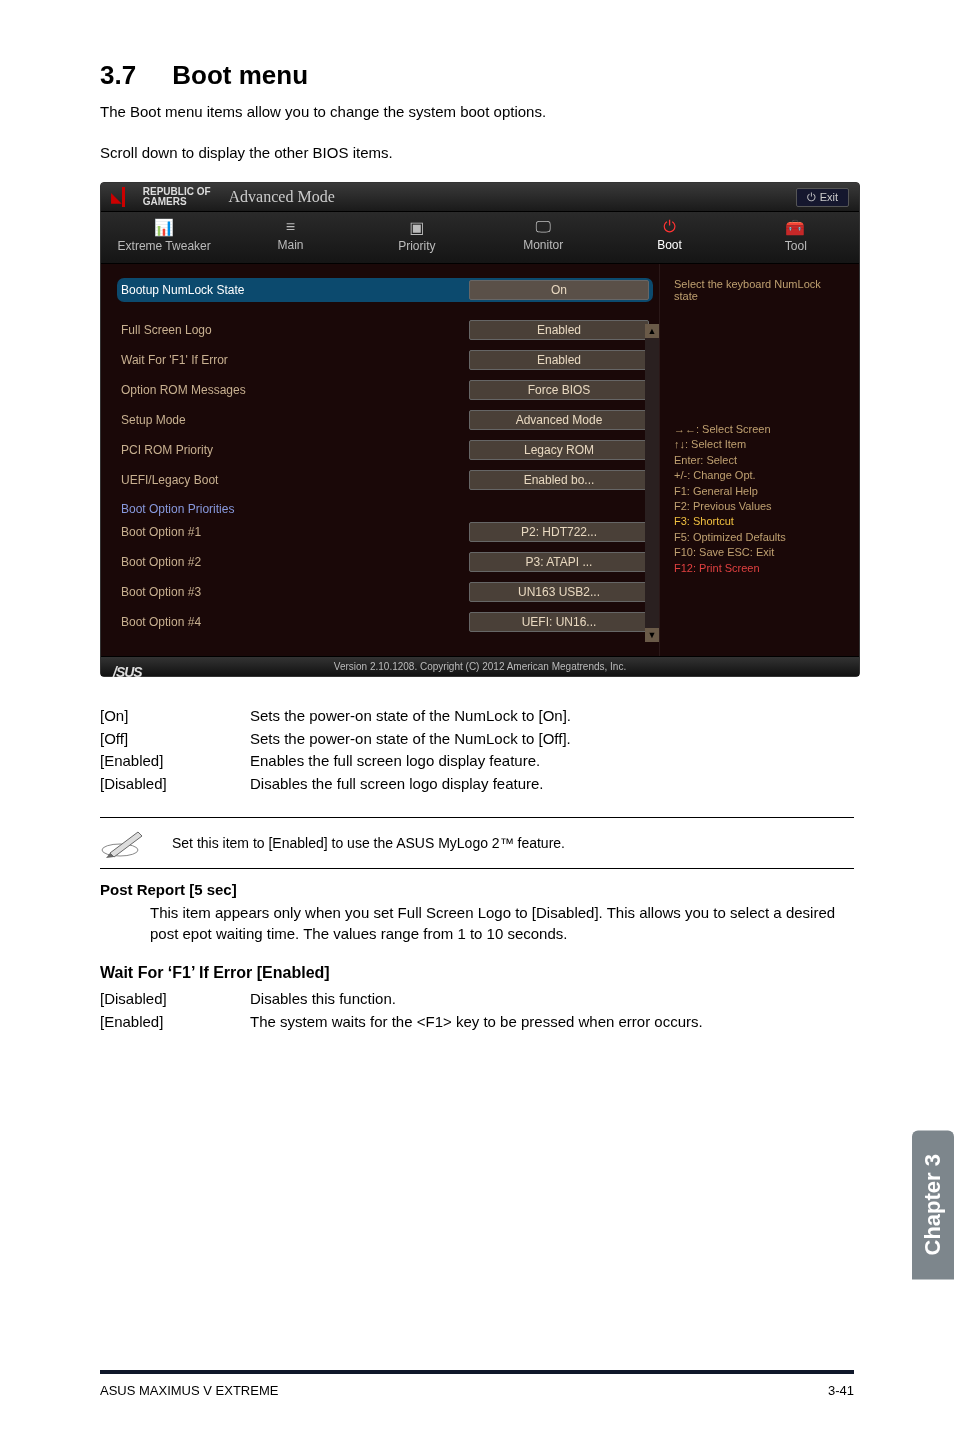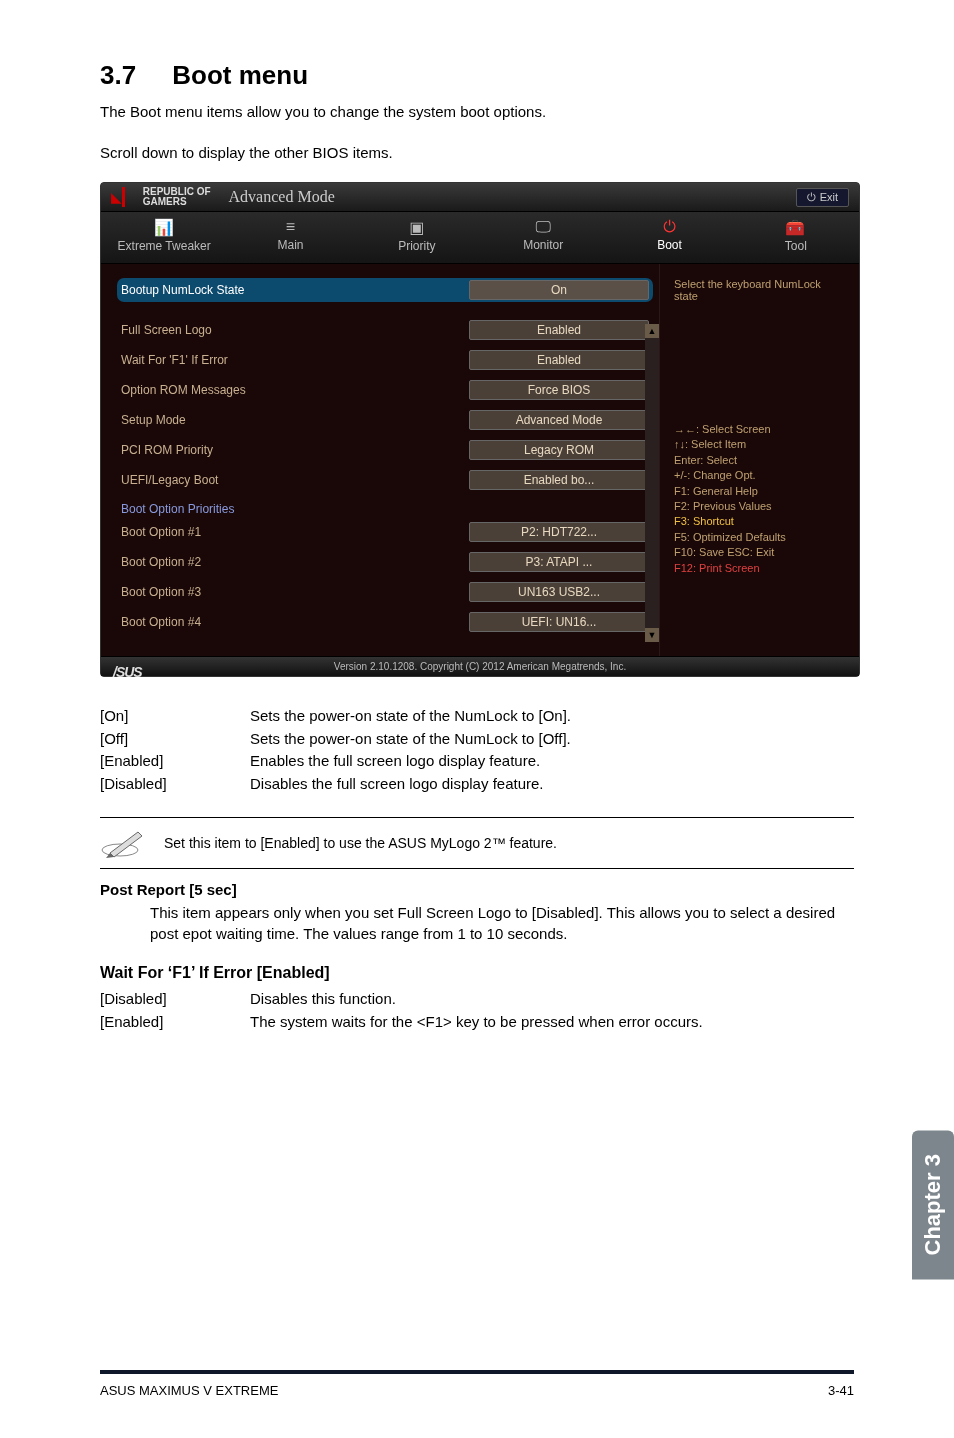--- a/index.html
+++ b/index.html
@@ -187,21 +187,21 @@
     }
     .opt-table .row { display: flex; }
     .opt-table .key { width: 150px; }
     .note-box {
       border-top: 1px solid #000;
       border-bottom: 1px solid #000;
       margin: 22px 0 12px 0;
       padding: 10px 0;
       display: flex;
       align-items: center;
-      gap: 16px;
+      gap: 24px;
     }
     .note-icon {
       width: 48px;
       height: 30px;
       position: relative;
     }
     .note-icon svg { width: 48px; height: 30px; }
     .note-text { font-size: 14px; }
     .post-report-head {
       font-size: 15px;

